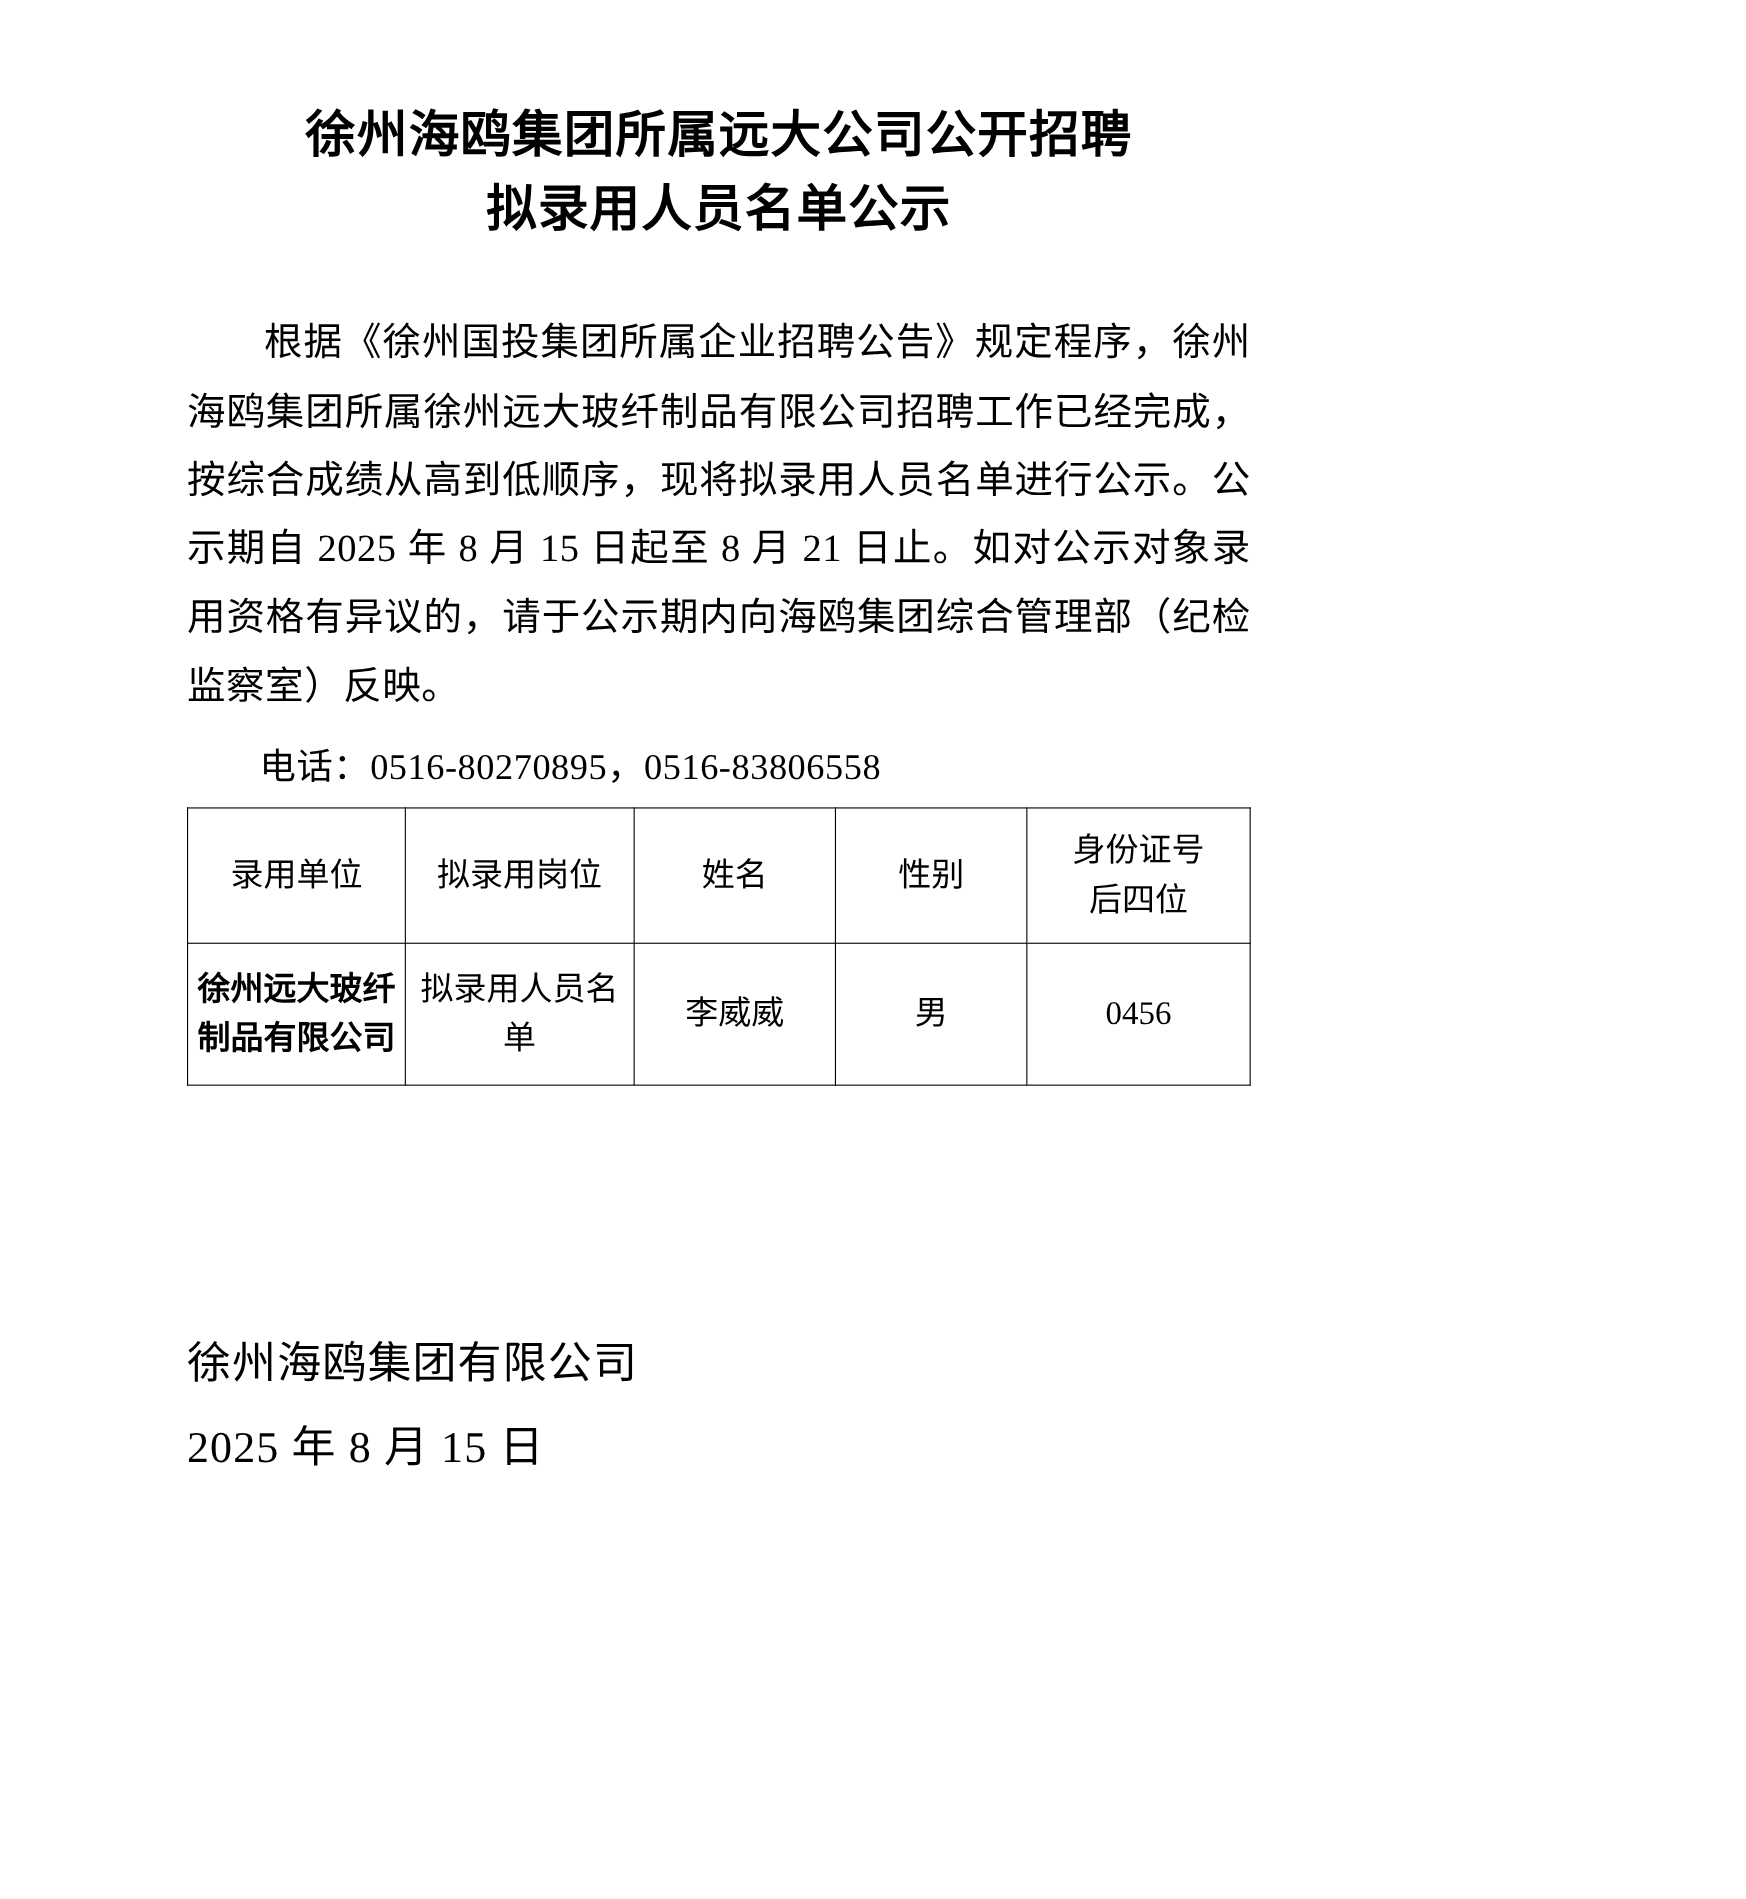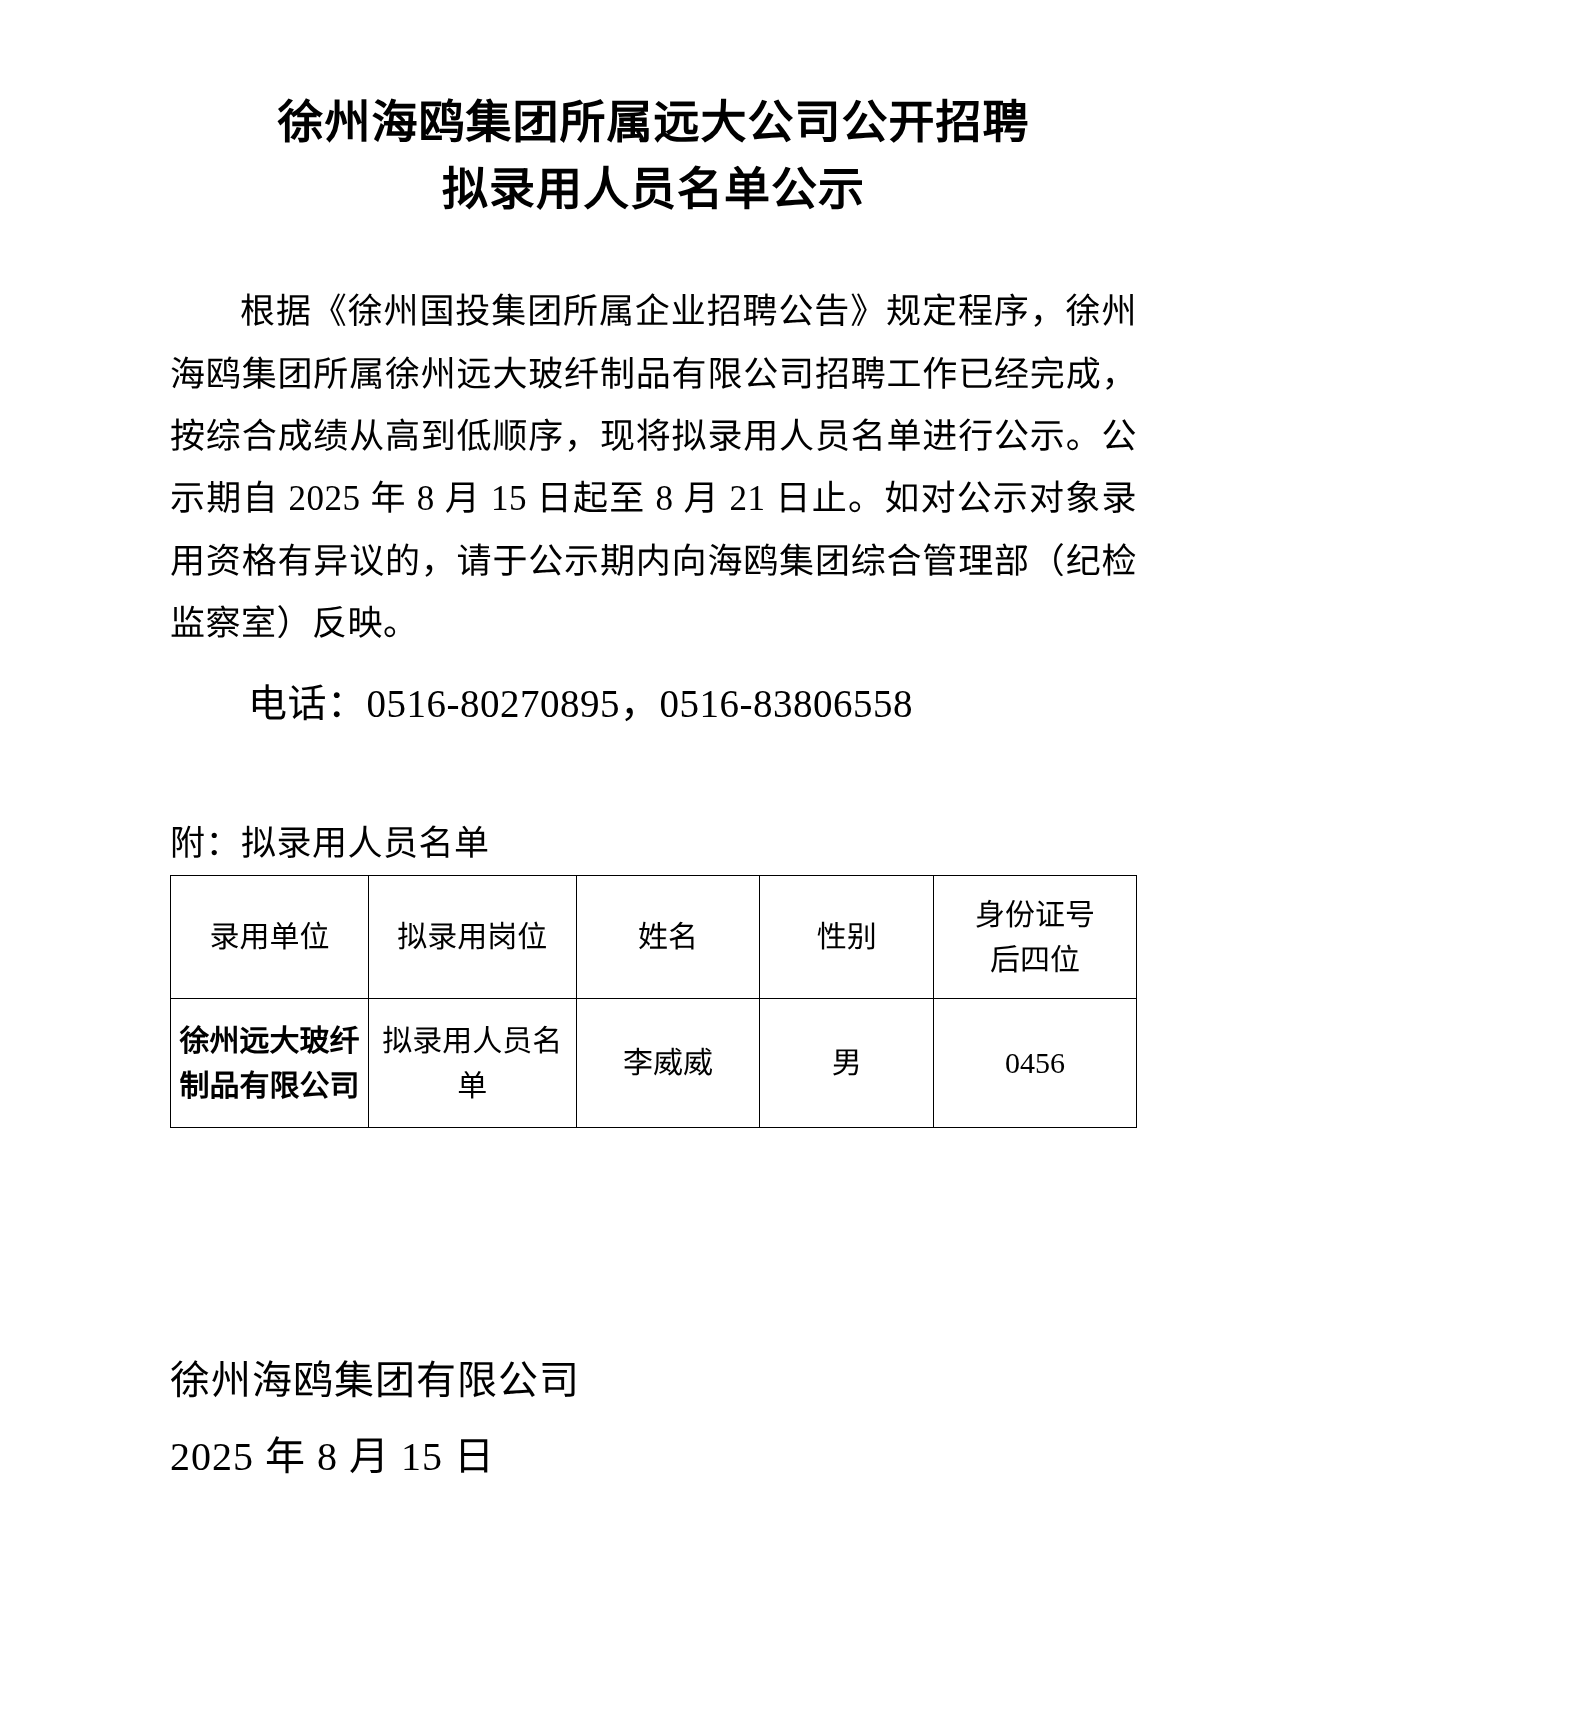--- a/index.html
+++ b/index.html
@@ -39,21 +39,21 @@
   .para {
     font-size: 35px;
     line-height: 1.78;
     text-align: justify;
     text-justify: inter-ideograph;
     text-indent: 2em;
     margin: 0;
     letter-spacing: 0.5px;
   }
   .para-phone {
-    font-size: 39px;
+    font-size: 33px;
     line-height: 1.78;
     text-indent: 2em;
     margin: 14px 0 0 0;
     letter-spacing: 0.5px;
   }
   .attach-label {
     font-size: 35px;
     margin: 75px 0 10px 0;
     letter-spacing: 0.5px;
   }
@@ -105,21 +105,20 @@
   <h1 class="doc-title">
     <span class="line">徐州海鸥集团所属远大公司公开招聘</span>
     <span class="line">拟录用人员名单公示</span>
   </h1>
 
   <div class="body-block">
     <p class="para">根据《徐州国投集团所属企业招聘公告》规定程序，徐州海鸥集团所属徐州远大玻纤制品有限公司招聘工作已经完成，按综合成绩从高到低顺序，现将拟录用人员名单进行公示。公示期自 2025 年 8 月 15 日起至 8 月 21 日止。如对公示对象录用资格有异议的，请于公示期内向海鸥集团综合管理部（纪检监察室）反映。</p>
     <p class="para-phone">电话：0516-80270895，0516-83806558</p>
   </div>
 
-  <div class="attach-label">附：拟录用人员名单</div>
 
   <table class="roster">
     <colgroup>
       <col class="col-unit">
       <col class="col-post">
       <col class="col-name">
       <col class="col-gender">
       <col class="col-id">
     </colgroup>
     <thead>

